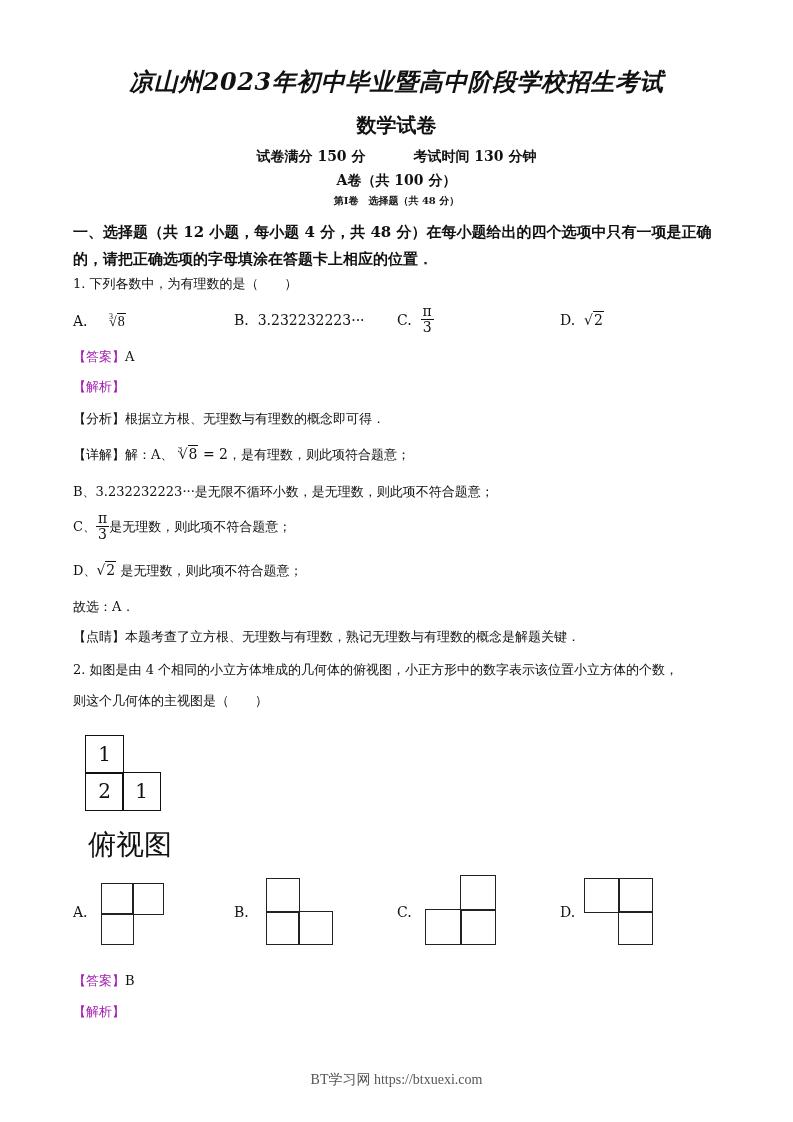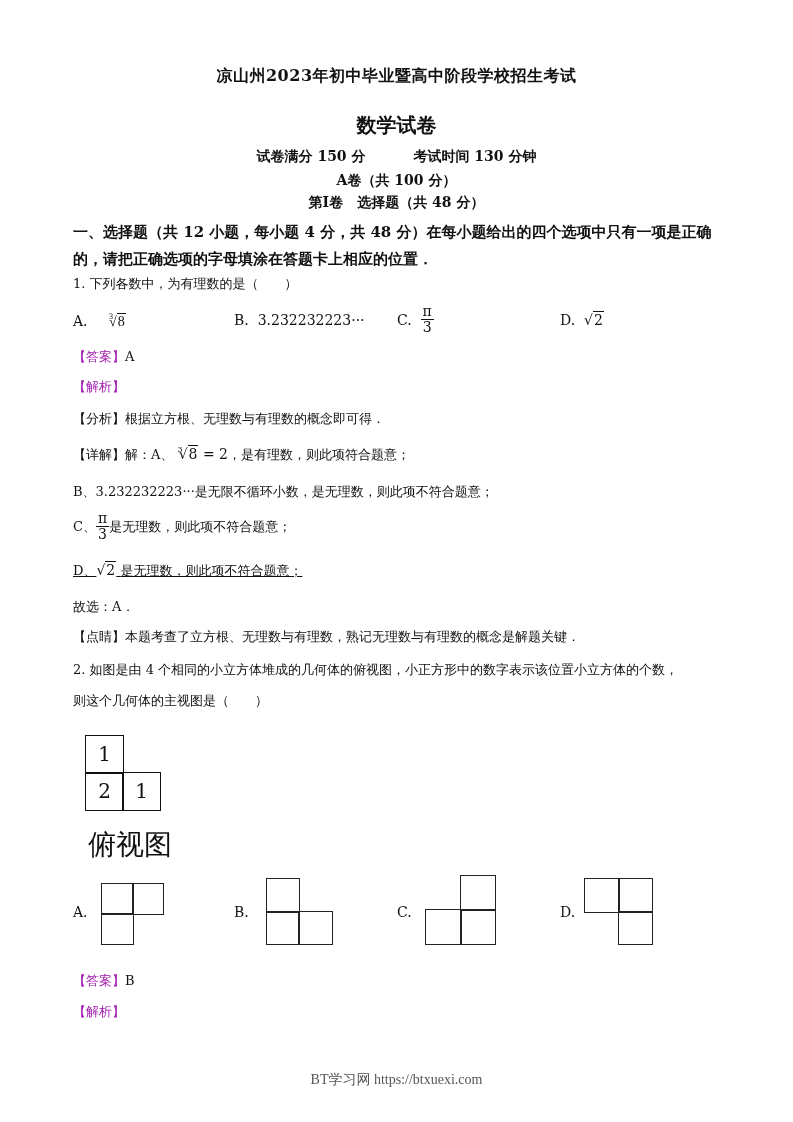--- a/index.html
+++ b/index.html
@@ -1,24 +1,24 @@
 <!DOCTYPE html>
 <html><head>
 <meta charset="utf-8">
 <style>
   html, body { margin: 0; padding: 0; background: #ffffff; }
   body { width: 793px; height: 1122px; position: relative; overflow: hidden;
          font-family: "DejaVu Serif", "Liberation Serif", serif; color: #111; }
   .abs { position: absolute; white-space: nowrap; }
-  .title { top: 66px; left: 0; width: 793px; text-align: center; font-size: 16px; font-weight: bold; letter-spacing: 0.5px; }
+  .title { top: 66px; left: 0; width: 793px; text-align: center; font-size: 24px; font-weight: bold; letter-spacing: 0.5px; font-style: italic; }
   .subtitle { top: 112px; left: 0; width: 793px; text-align: center; font-size: 20px; font-weight: bold; }
   .meta { top: 148px; left: 0; width: 793px; text-align: center; font-size: 14px; font-weight: bold; }
   .meta span + span { margin-left: 48px; }
   .sectA { top: 172px; left: 0; width: 793px; text-align: center; font-size: 14px; font-weight: bold; }
-  .sectI { top: 194px; left: 0; width: 793px; text-align: center; font-size: 14px; font-weight: bold; }
+  .sectI { top: 194px; left: 0; width: 793px; text-align: center; font-size: 10px; font-weight: bold; }
   .instr { top: 219px; left: 73px; width: 660px; font-size: 15px; font-weight: bold; line-height: 27px; white-space: normal; }
   .line { font-size: 13px; left: 73px; }
   .blue { color: #a21caf; }
   .opt { font-size: 14px; }
   .frac { display: inline-block; vertical-align: middle; text-align: center; line-height: 15px; font-size: 14px; }
   .frac .num { display: block; border-bottom: 1px solid #111; padding: 0 2px; }
   .frac .den { display: block; }
   .sqrt { display: inline-block; }
   .sqrt .rad { border-top: 1px solid #111; padding: 0 1px; }
   .sqrt .idx { font-size: 8px; vertical-align: 7px; margin-right: -4px; }
@@ -64,21 +64,21 @@
   <span>【分析】</span><span>根据立方根、无理数与有理数的概念即可得．</span>
 </div>
 <div class="abs line" style="top:445px;">
   <span>【详解】</span><span>解：A、</span>
   <span class="sqrt" style="font-size:14px;"><span class="idx">3</span>√<span class="rad">8</span></span><span style="font-size:14px;"> = 2</span><span>，是有理数，则此项符合题意；</span>
 </div>
 <div class="abs line" style="top:483px;">B、3.232232223···是无限不循环小数，是无理数，则此项不符合题意；</div>
 <div class="abs line" style="top:511px;">
   <span style="vertical-align:middle;">C、</span><span class="frac"><span class="num">π</span><span class="den">3</span></span><span style="vertical-align:middle;">是无理数，则此项不符合题意；</span>
 </div>
-<div class="abs line" style="top:562px;text-decoration:underline;">
+<div class="abs line" style="top:562px;">
   <span>D、</span><span class="sqrt" style="font-size:14px;">√<span class="rad">2</span></span> <span>是无理数，则此项不符合题意；</span>
 </div>
 <div class="abs line" style="top:598px;">故选：A．</div>
 <div class="abs line" style="top:628px;">
   <span>【点睛】</span><span>本题考查了立方根、无理数与有理数，熟记无理数与有理数的概念是解题关键．</span>
 </div>
 
 <div class="abs line" style="top:661px;">2. 如图是由 4 个相同的小立方体堆成的几何体的俯视图，小正方形中的数字表示该位置小立方体的个数，</div>
 <div class="abs line" style="top:692px;">则这个几何体的主视图是（　　）</div>
 

